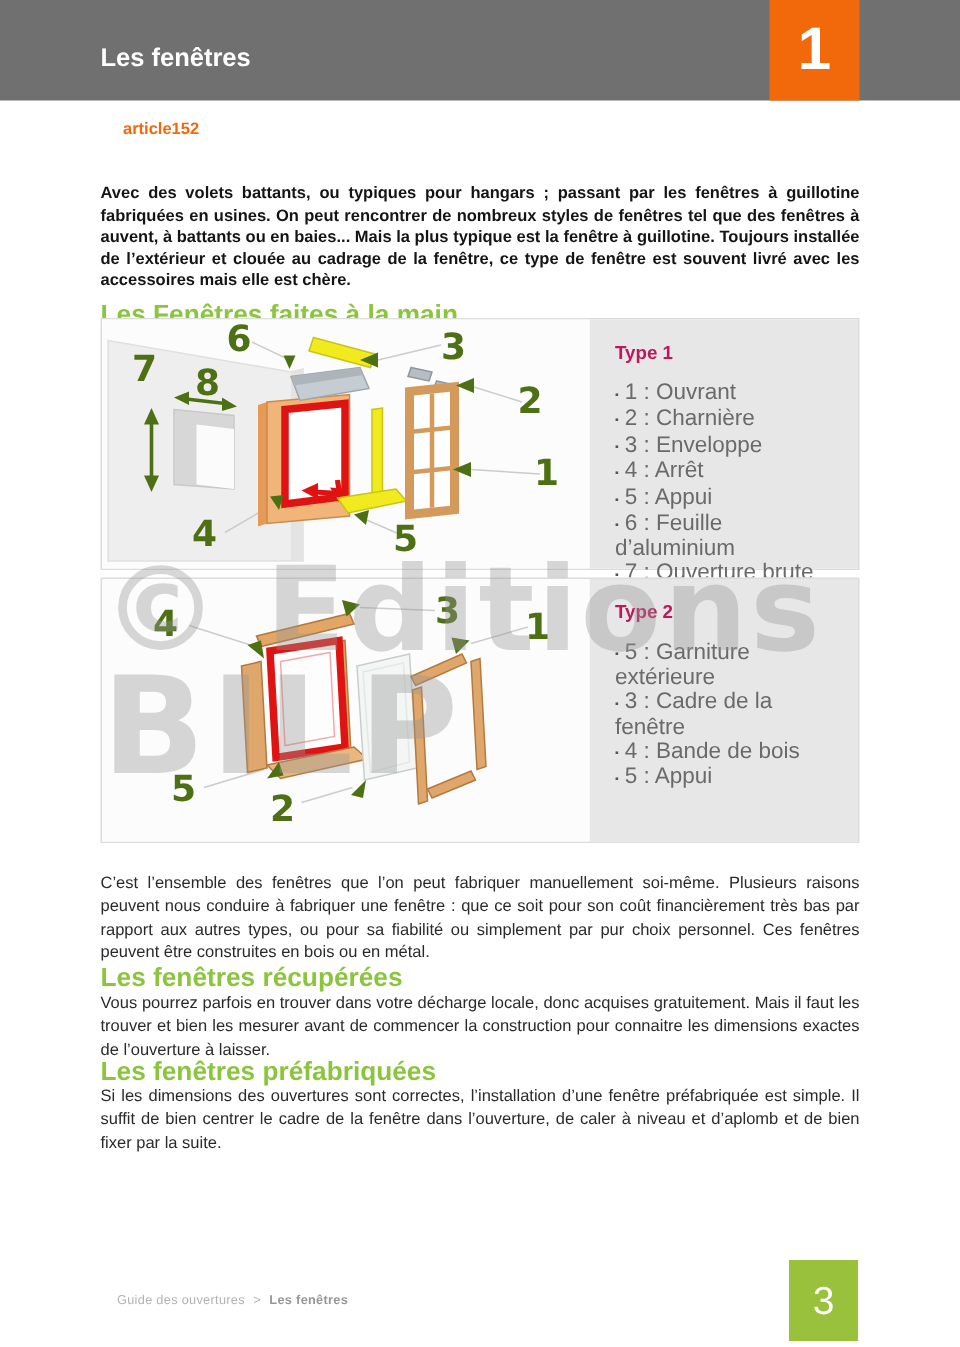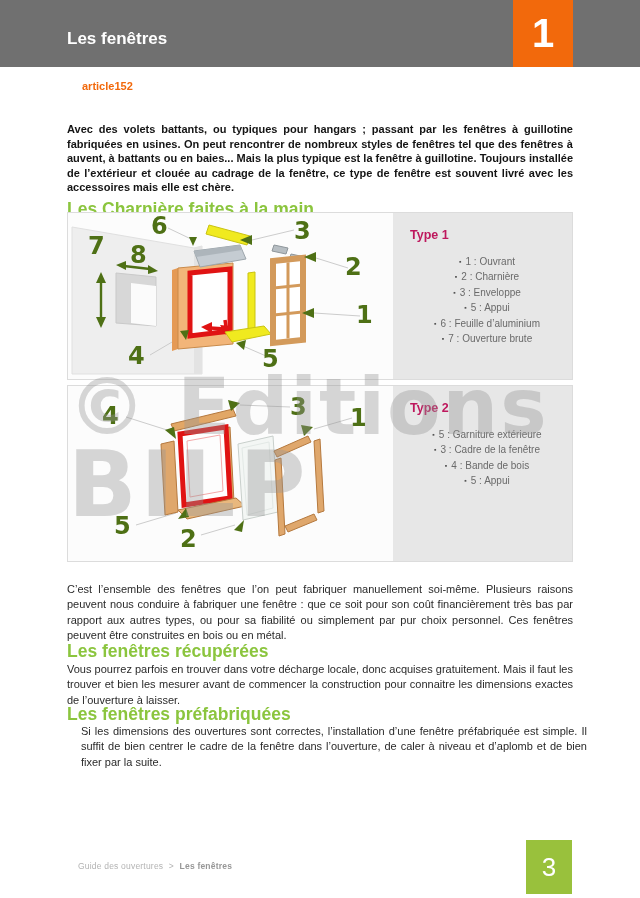--- a/index.html
+++ b/index.html
@@ -17,31 +17,31 @@
   .title-row { position:absolute; left:82px; top:80px; width:506px; display:flex; align-items:baseline; }
   .article-ref { color:#F2690C; font-size:11px; font-weight:bold; margin-right:11px; }
   .article-title { color:#8BC53E; font-size:29px; font-weight:bold; line-height:32px; }
   
   .intro { position:absolute; left:67px; top:111px; width:506px; font-size:11px; font-weight:bold;
     line-height:14.6px; text-align:justify; color:#141414; }
   .h2 { position:absolute; left:67px; font-size:17.5px; font-weight:bold; color:#8BC53E; line-height:20px; }
   .h2-handmade { top:184px; } .h2-recovered { top:626px; } .h2-prefab { top:689px; }
   .para { position:absolute; left:67px; width:506px; font-size:11px; line-height:15.4px;
     text-align:justify; color:#2A2A2A; }
-  .para-handmade { top:571px; } .para-recovered { top:651px; } .para-prefab { top:713px;margin-left:14px; }
+  .para-handmade { top:571px; } .para-recovered { top:651px; } .para-prefab { top:713px; }
   
   .figure { position:absolute; left:67px; width:506px; display:flex; box-sizing:border-box;
     border:1px solid #DCDCDC; background:#fff; }
   .figure-1 { top:212px; height:168px; }
   .figure-2 { top:385px; height:177px; }
   .illus { position:relative; flex:0 0 325px; width:325px; background:#FCFCFC; }
   .illus svg { position:absolute; left:0; top:0; width:100%; height:100%; }
   .legend { flex:1; background:#E7E7E7; padding:15px 8px 0 17px; box-sizing:border-box; }
   .legend-title { font-size:12.5px; font-weight:bold; color:#be185d; margin-bottom:12px; }
-  .legend-list { list-style:none; margin:0; padding:0; font-size:10px; color:#6A6A6A; line-height:15.4px;text-align:center; }
+  .legend-list { list-style:none; margin:0; padding:0; font-size:15px; color:#6A6A6A; line-height:15.4px; }
   .legend-list li::before { content:"▪"; font-size:7px; margin-right:4px; vertical-align:1px; color:#555; }
   .callout { position:absolute; font-weight:bold; font-size:24px; line-height:1; color:#4E7015; z-index:3;
     font-family:"DejaVu Sans", sans-serif; }
   .f1c1{left:288px;top:90px;} .f1c2{left:277px;top:42px;} .f1c3{left:226px;top:6px;}
   .f1c4{left:60px;top:131px;} .f1c5{left:194px;top:134px;} .f1c6{left:83px;top:1px;}
   .f1c7{left:20px;top:21px;}  .f1c8{left:62px;top:30px;}
   .f2c1{left:282px;top:20px;} .f2c2{left:112px;top:141px;} .f2c3{left:222px;top:9px;}
   .f2c4{left:34px;top:18px;}  .f2c5{left:46px;top:128px;}
   
   .watermark { position:absolute; left:68px; color:rgba(150,150,150,0.38); font-weight:bold;
@@ -61,21 +61,21 @@
 <div class="header-band">
   <div class="header-title">Les fenêtres</div>
   <div class="chapter-box">1</div>
 </div>
 
 <div class="title-row">
   <span class="article-ref">article152</span>
 </div>
 <p class="intro">Avec des volets battants, ou typiques pour hangars ; passant par les fenêtres à guillotine fabriquées en usines. On peut rencontrer de nombreux styles de fenêtres tel que des fenêtres à auvent, à battants ou en baies... Mais la plus typique est la fenêtre à guillotine. Toujours installée de l’extérieur et clouée au cadrage de la fenêtre, ce type de fenêtre est souvent livré avec les accessoires mais elle est chère.</p>
 
-<h2 class="h2 h2-handmade">Les Charnière faites à la main</h2>
+<h2 class="h2 h2-handmade">Les Fenêtres faites à la main</h2>
 
 <div class="figure figure-1">
   <div class="illus">
     <svg viewBox="0 0 325 166" preserveAspectRatio="none">
       <g>
         <polygon points="4,14 126,35 134,33 134,161 4,161" fill="#EEEEEE" stroke="#E0E0E0"></polygon>
         <polygon points="126,35 134,33 134,161 126,161" fill="#E3E3E3"></polygon>
       </g>
       <g>
         <polygon points="48,60 88,64 88,113 48,110" fill="#D7D7D7" stroke="#C9C9C9"></polygon>
@@ -144,20 +144,21 @@
     <span class="callout f1c6">6</span>
     <span class="callout f1c7">7</span>
     <span class="callout f1c8">8</span>
   </div>
   <div class="legend">
     <div class="legend-title">Type 1</div>
     <ul class="legend-list">
       <li>1 : Ouvrant</li>
       <li>2 : Charnière</li>
       <li>3 : Enveloppe</li>
+      <li>4 : Arrêt</li>
       <li>5 : Appui</li>
       <li>6 : Feuille d’aluminium</li>
       <li>7 : Ouverture brute</li>
     </ul>
   </div>
 </div>
 
 <div class="figure figure-2">
   <div class="illus">
     <svg viewBox="0 0 325 175" preserveAspectRatio="none">

